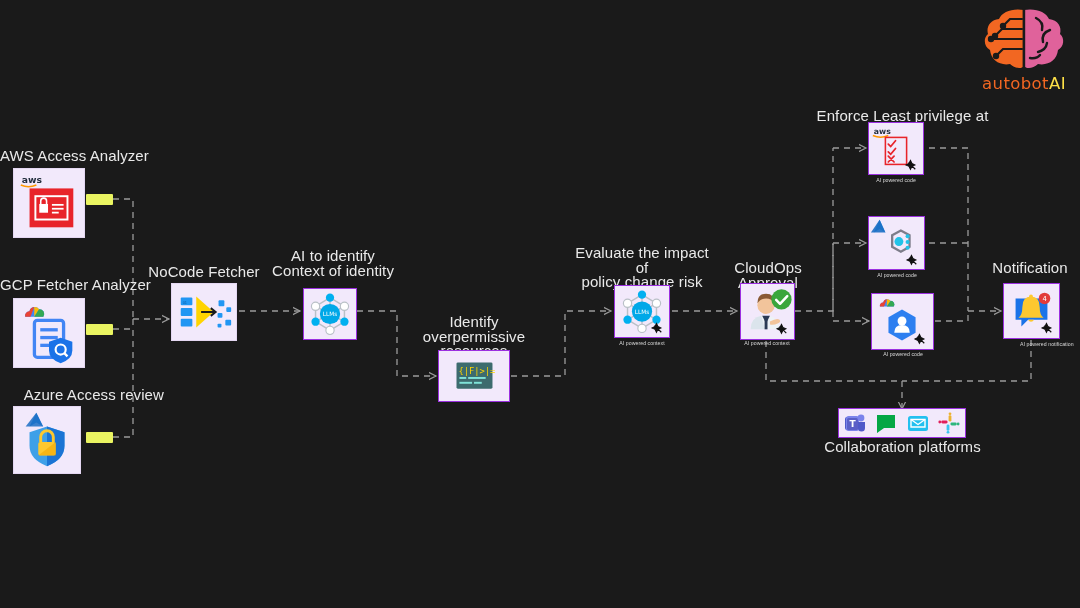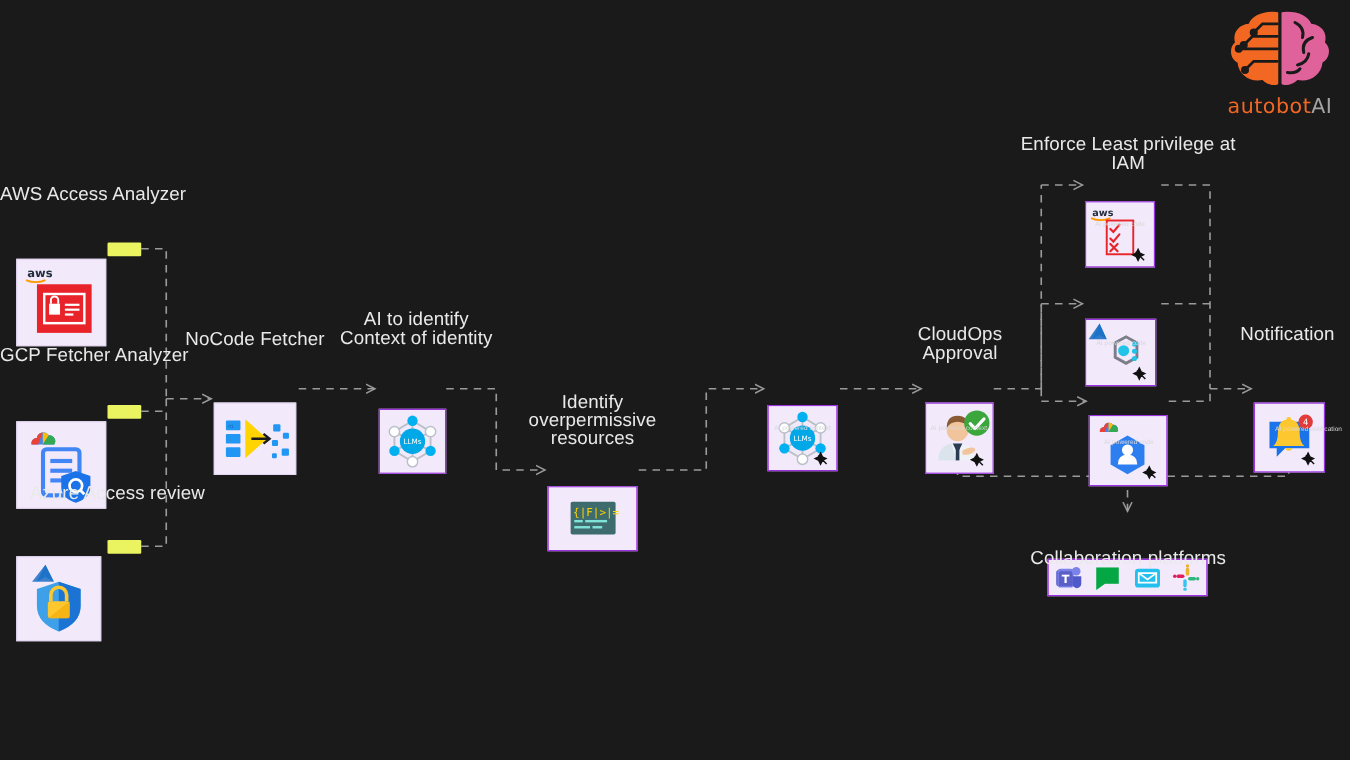--- a/index.html
+++ b/index.html
@@ -14,21 +14,20 @@
   
   #wires { position: absolute; inset: 0; width: 1080px; height: 608px; pointer-events: none; }
 
   
   .node {
     position: absolute;
     background: #f2e9fb;
     border: 1.5px solid #9b30e0;
     display: flex; align-items: center; justify-content: center;
     overflow: hidden;
-    margin-top: 39px;
   }
   .node.plain { border-color: #e4d7f2; }
 
   .nlabel {
     position: absolute;
     color: #e9e9e9;
     font-size: 15px;
     line-height: 14.5px;
     text-align: center;
     white-space: pre-line;
@@ -51,21 +50,21 @@
   }
 
   
   #logo { position: absolute; left: 972px; top: 6px; width: 104px; height: 92px; }
   #logo .mark { width: 104px; height: 66px; }
   #logo .word {
     text-align: center; font-size: 16.5px; letter-spacing: .4px;
     margin-top: -2px; font-family: "DejaVu Sans", sans-serif;
   }
   #logo .word .a { color: #f26722; }
-  #logo .word .b { color: #a3a3a3; }
+  #logo .word .b { color: #fde047; }
 </style>
 </head>
 <body>
 
 <div id="canvas">
 
   <svg id="wires" viewBox="0 0 1080 608">
     <defs>
       <marker id="arr" viewBox="0 0 10 10" refX="8" refY="5" markerWidth="7" markerHeight="7" orient="auto">
         <path d="M0,1 L8,5 L0,9" fill="none" stroke="#9a9a9a" stroke-width="1.3"></path>
@@ -216,20 +215,22 @@
       </g>
       <g fill="#7fe3d8">
         <rect x="21" y="27" width="7" height="2"></rect>
         <rect x="30" y="27" width="18" height="2"></rect>
         <rect x="21" y="32" width="13" height="2"></rect>
         <rect x="36" y="32" width="8" height="2"></rect>
       </g>
     </svg>
   </div>
 
+  <div class="nlabel" style="left:570px; top:246px; width:144px;">Evaluate the impact of
+policy change risk</div>
   <div class="node" style="left:614px; top:285px; width:56px; height:53px;">
     <svg viewBox="0 0 56 53" width="56" height="53">
       <rect width="56" height="53" fill="#f2e9fb"></rect>
       <g stroke="#b9c0c7" stroke-width="1.5" fill="none">
         <path d="M28,9 L13,18 L13,35 L28,44 L43,35 L43,18 z"></path>
         <path d="M13,18 L43,35 M43,18 L13,35 M28,9 L28,44"></path>
       </g>
       <circle cx="28" cy="26.5" r="10.5" fill="#00a8e8"></circle>
       <text x="28" y="29" text-anchor="middle" font-family="DejaVu Sans, sans-serif" font-size="6" fill="#fff">LLMs</text>
       <circle cx="28" cy="9" r="4.3" fill="#00b0f0"></circle>

